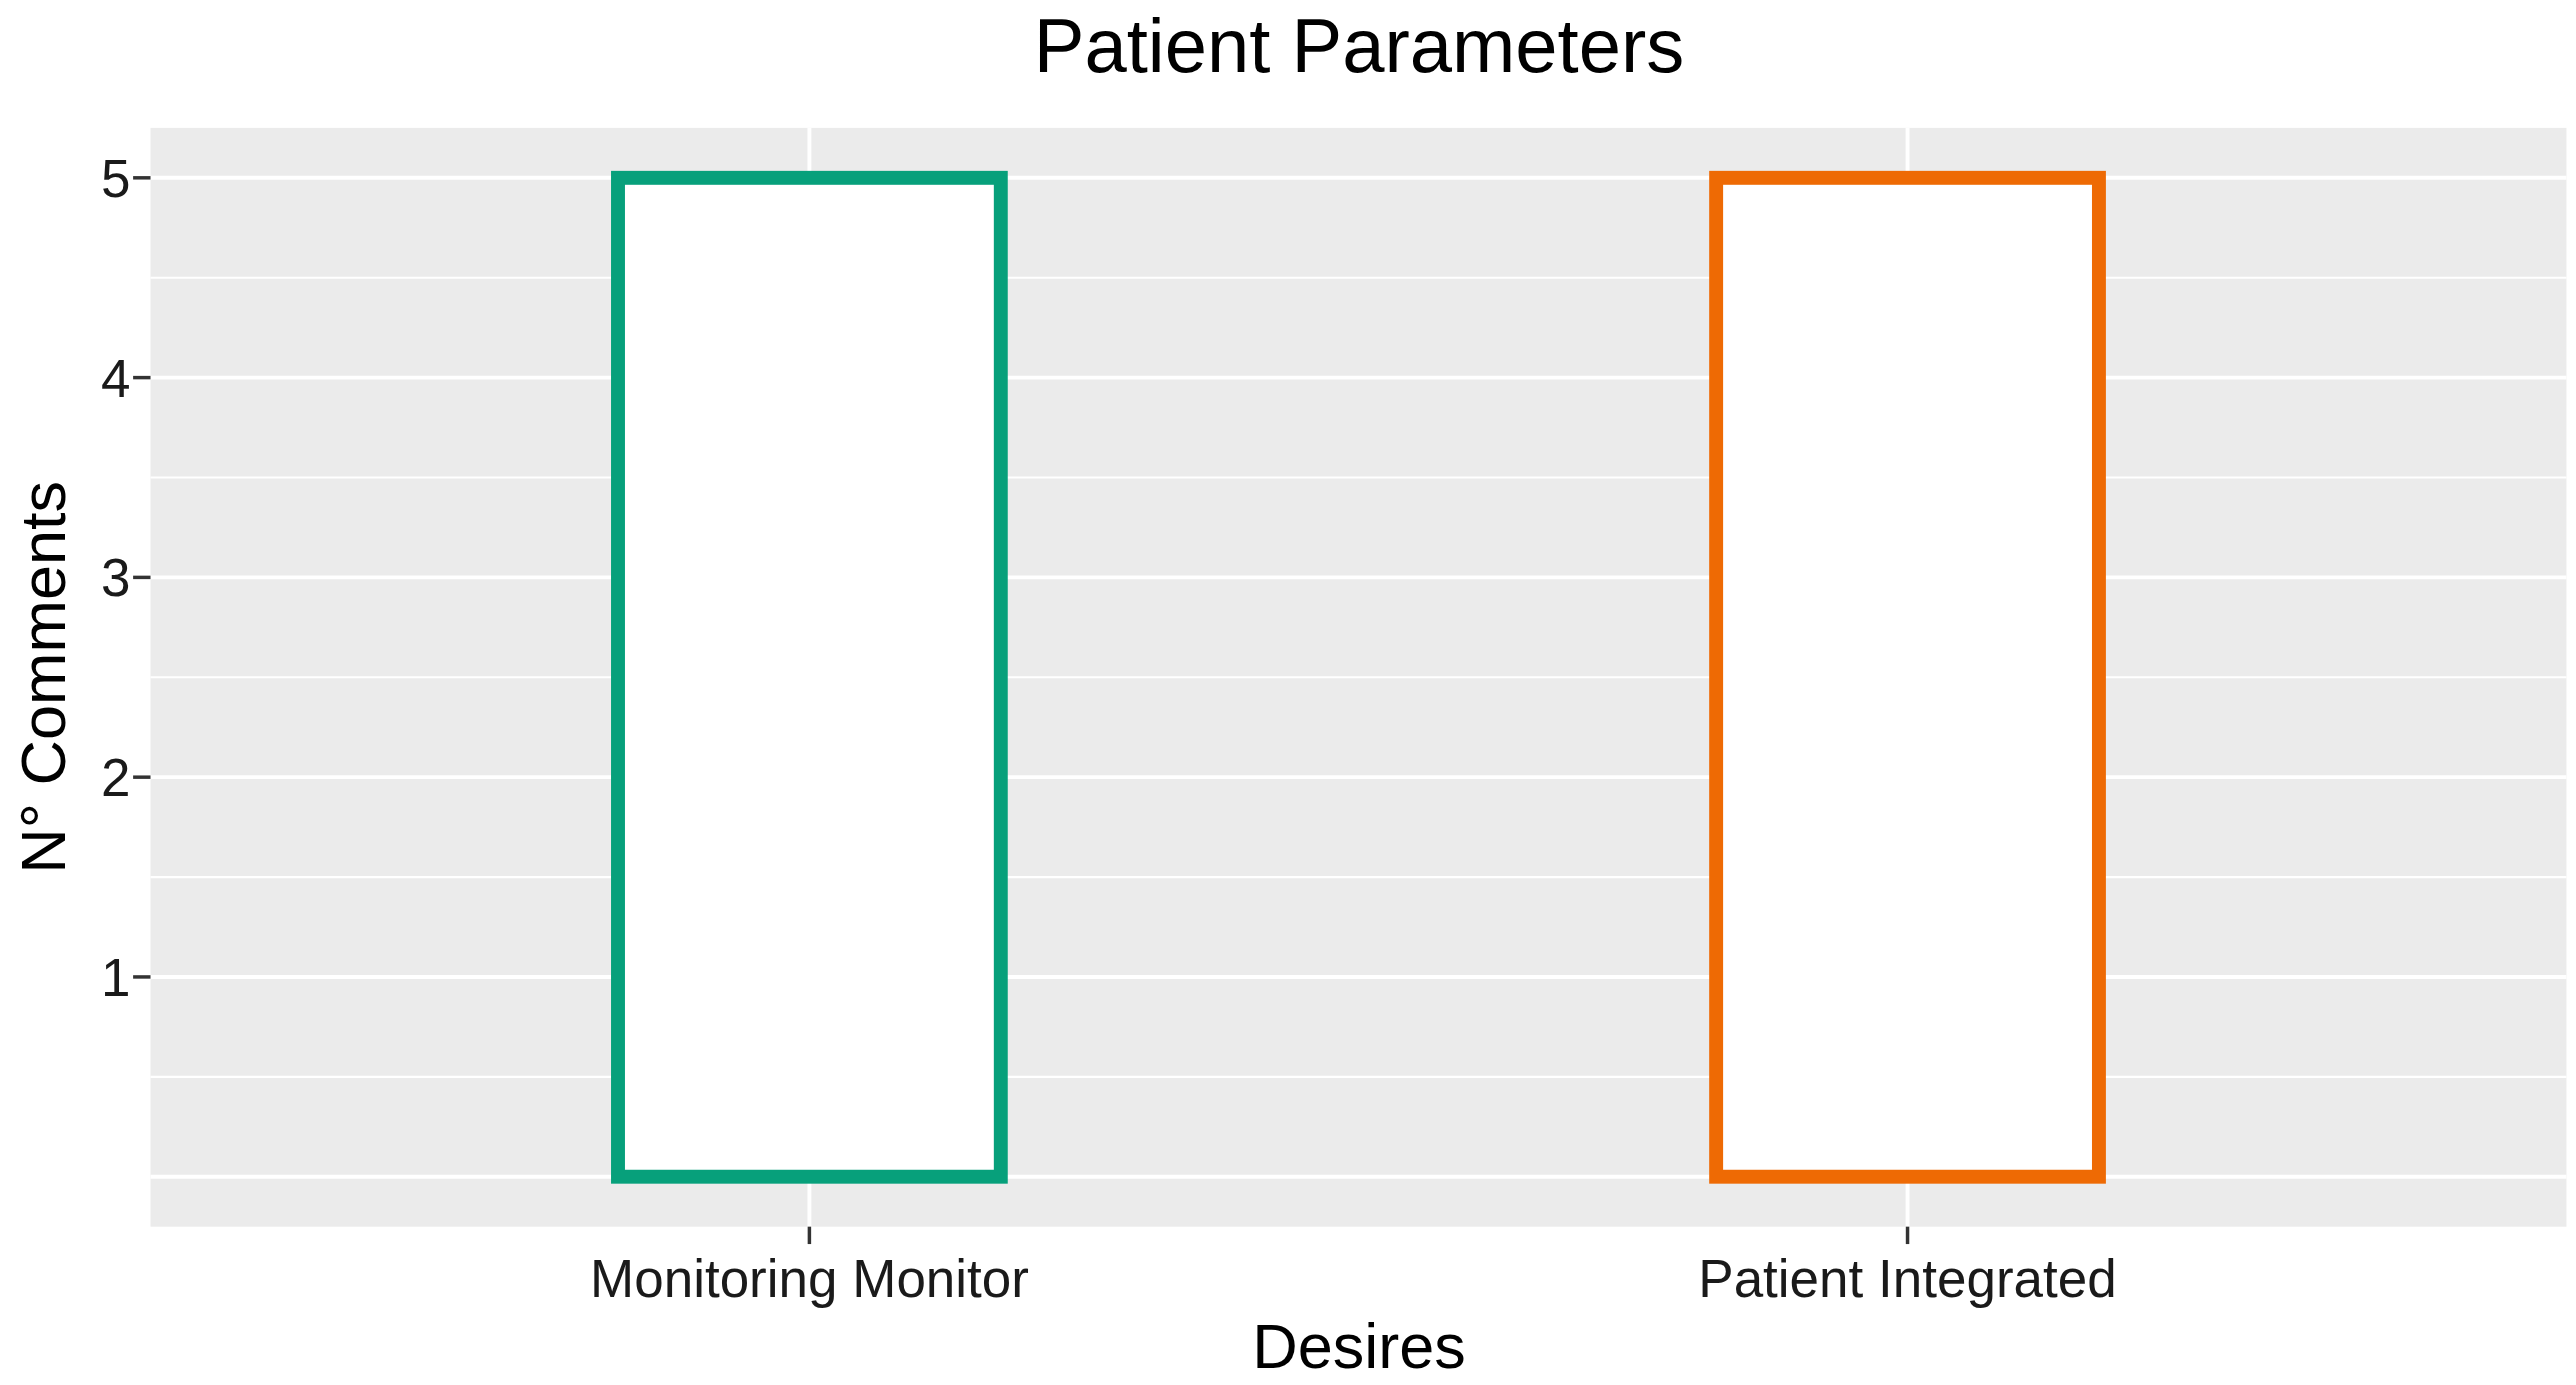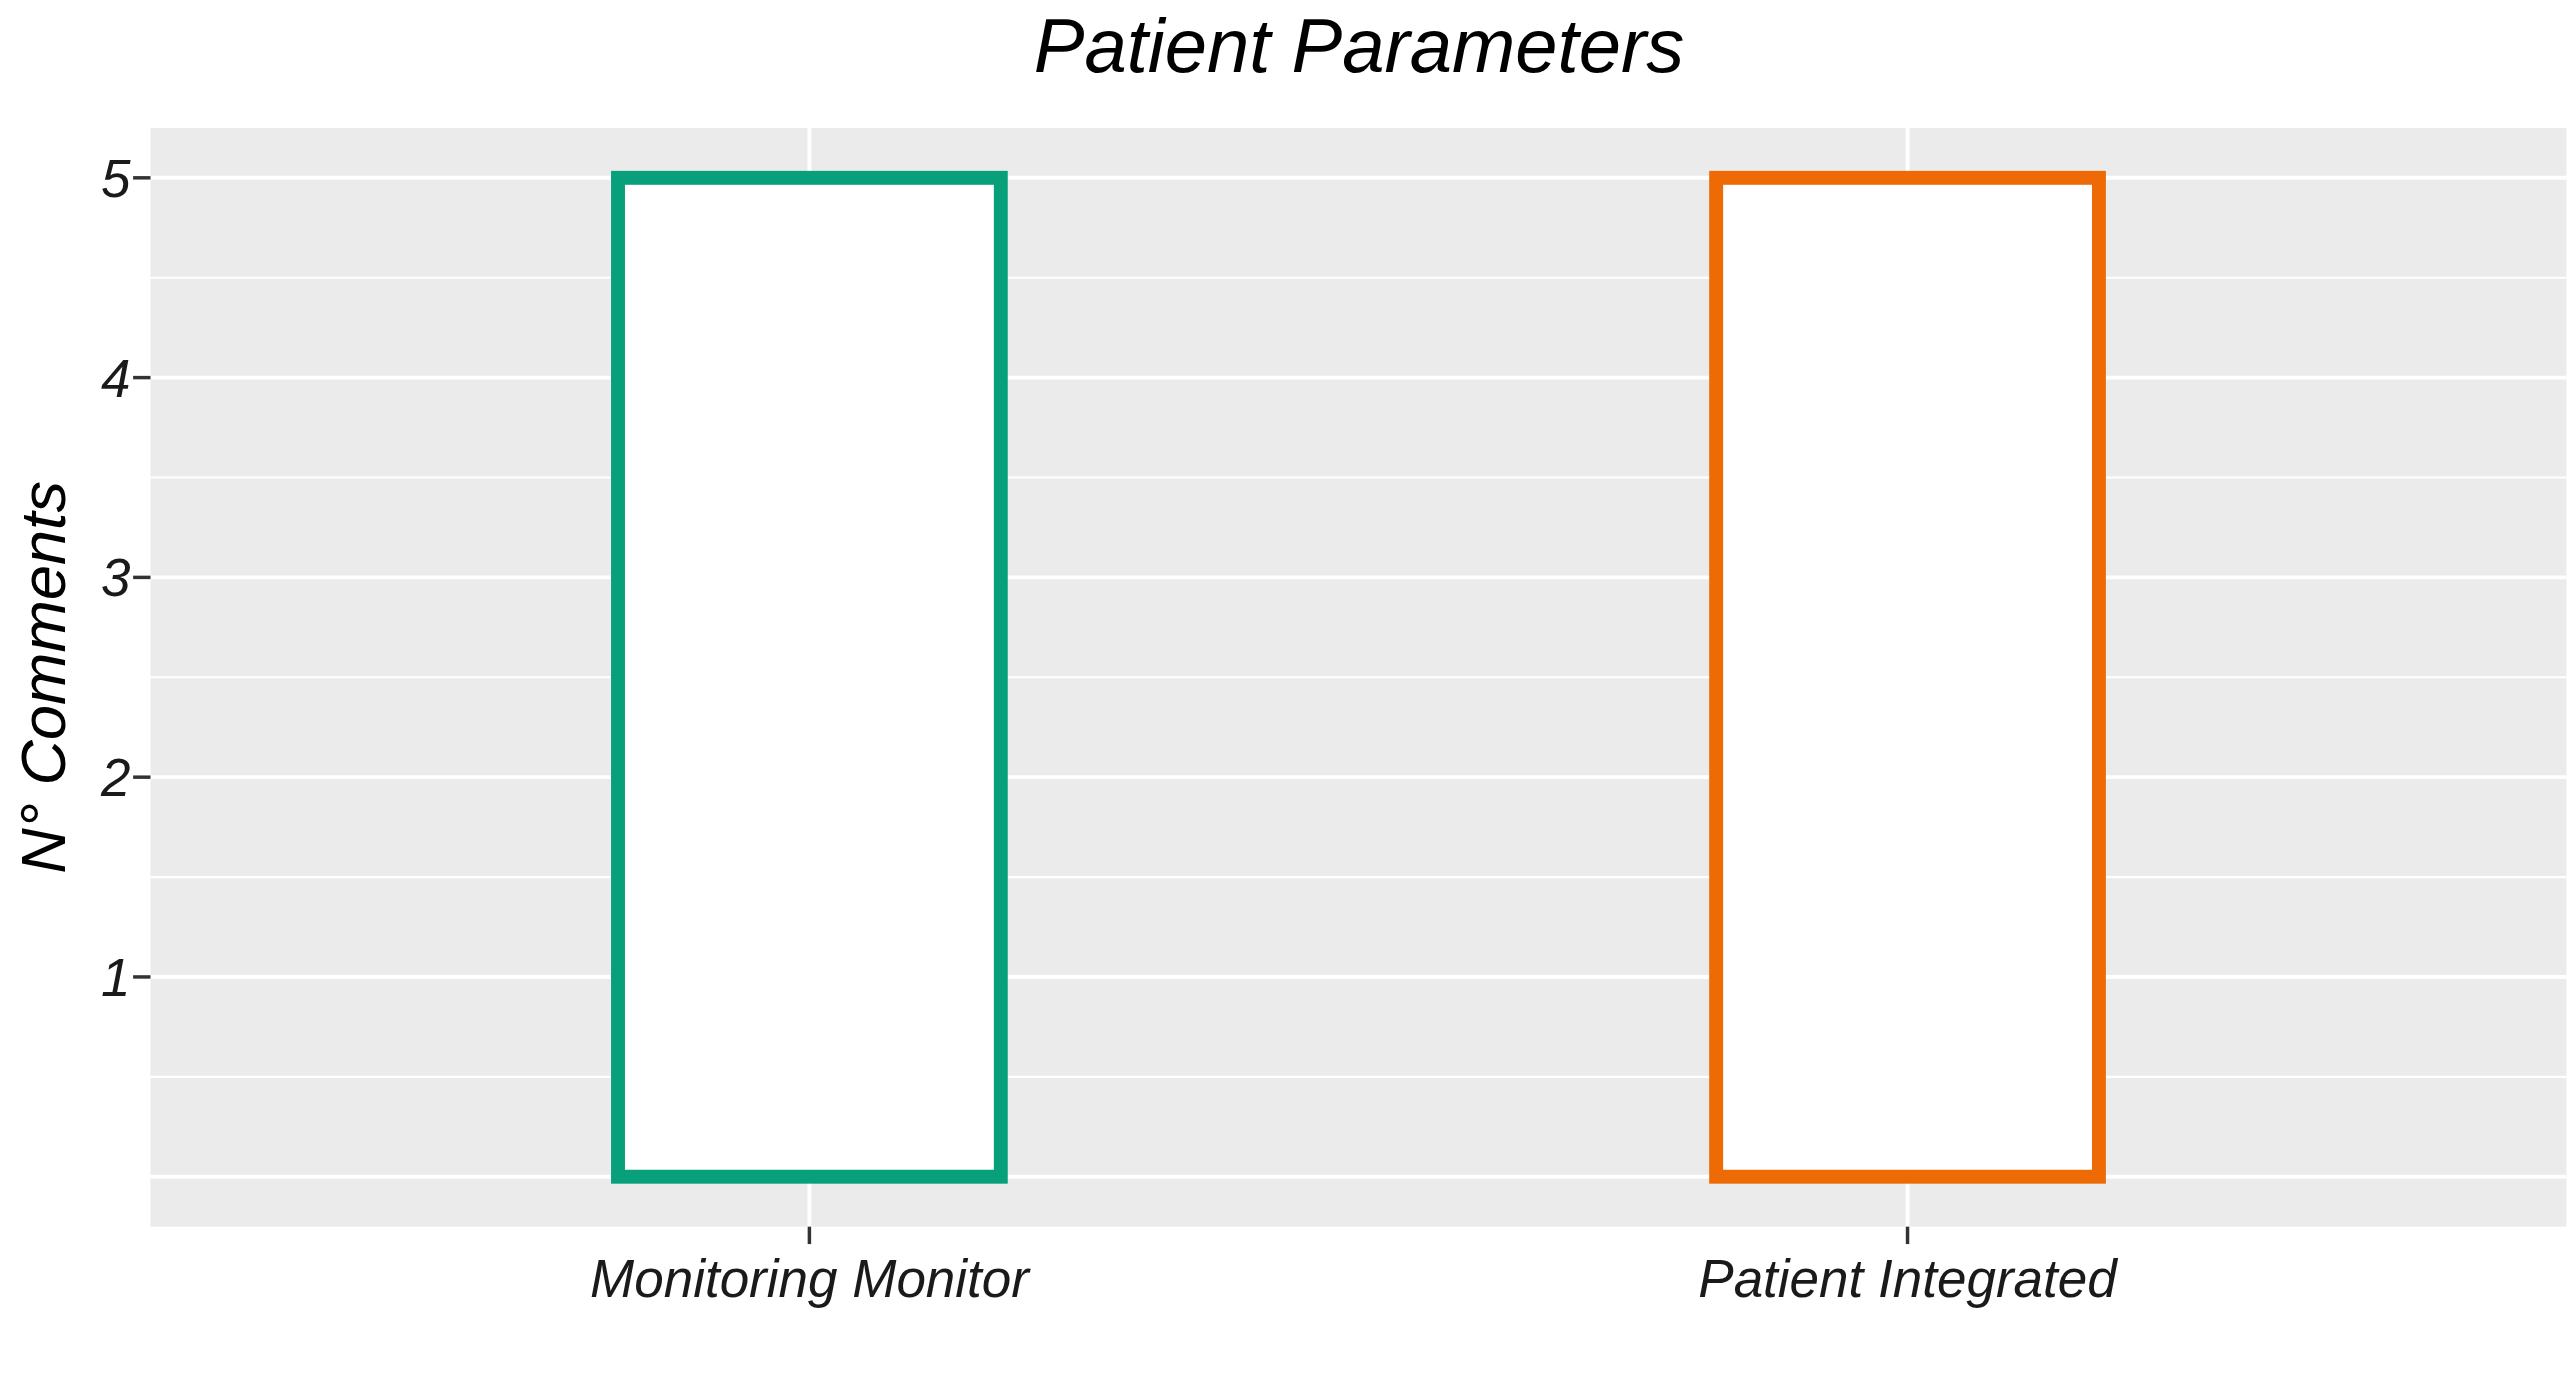--- a/index.html
+++ b/index.html
@@ -1,18 +1,18 @@
 <!DOCTYPE html>
 <html style="font-size:14px"><head>
 <meta charset="utf-8">
 <style>
   html,body{margin:0;padding:0;background:#ffffff;}
   .canvas{
     position:relative;width:2576px;height:1385px;background:#ffffff;overflow:hidden;
-    font-family:"Liberation Sans","DejaVu Sans",sans-serif;color:#000;font-style:italic;
+    font-family:"Liberation Sans","DejaVu Sans",sans-serif;color:#000;
   }
   #plotsvg{position:absolute;left:0;top:0;}
   .title{
     position:absolute;left:151px;top:1.7px;width:2416px;text-align:center;
     font-size:76px;line-height:1.15;font-weight:400;color:#000;white-space:nowrap;
   }
   .xtitle{
     position:absolute;left:151px;top:1315px;width:2416px;text-align:center;
     font-size:63px;line-height:1;color:#000;white-space:nowrap;
   }
@@ -73,14 +73,15 @@
       <div class="ytick" style="top: 777px;">2</div>
       <div class="ytick" style="top: 577px;">3</div>
       <div class="ytick" style="top: 378px;">4</div>
       <div class="ytick" style="top: 178px;">5</div>
     </div>
   <div id="xticklabels">
       <div class="xtick" style="left: 418px; top: 1251px;">Monitoring Monitor</div>
       <div class="xtick" style="left: 1516px; top: 1251px;">Patient Integrated</div>
     </div>
 
+  <div class="xtitle">Desires</div>
 </div>
 
 
 </body></html>

